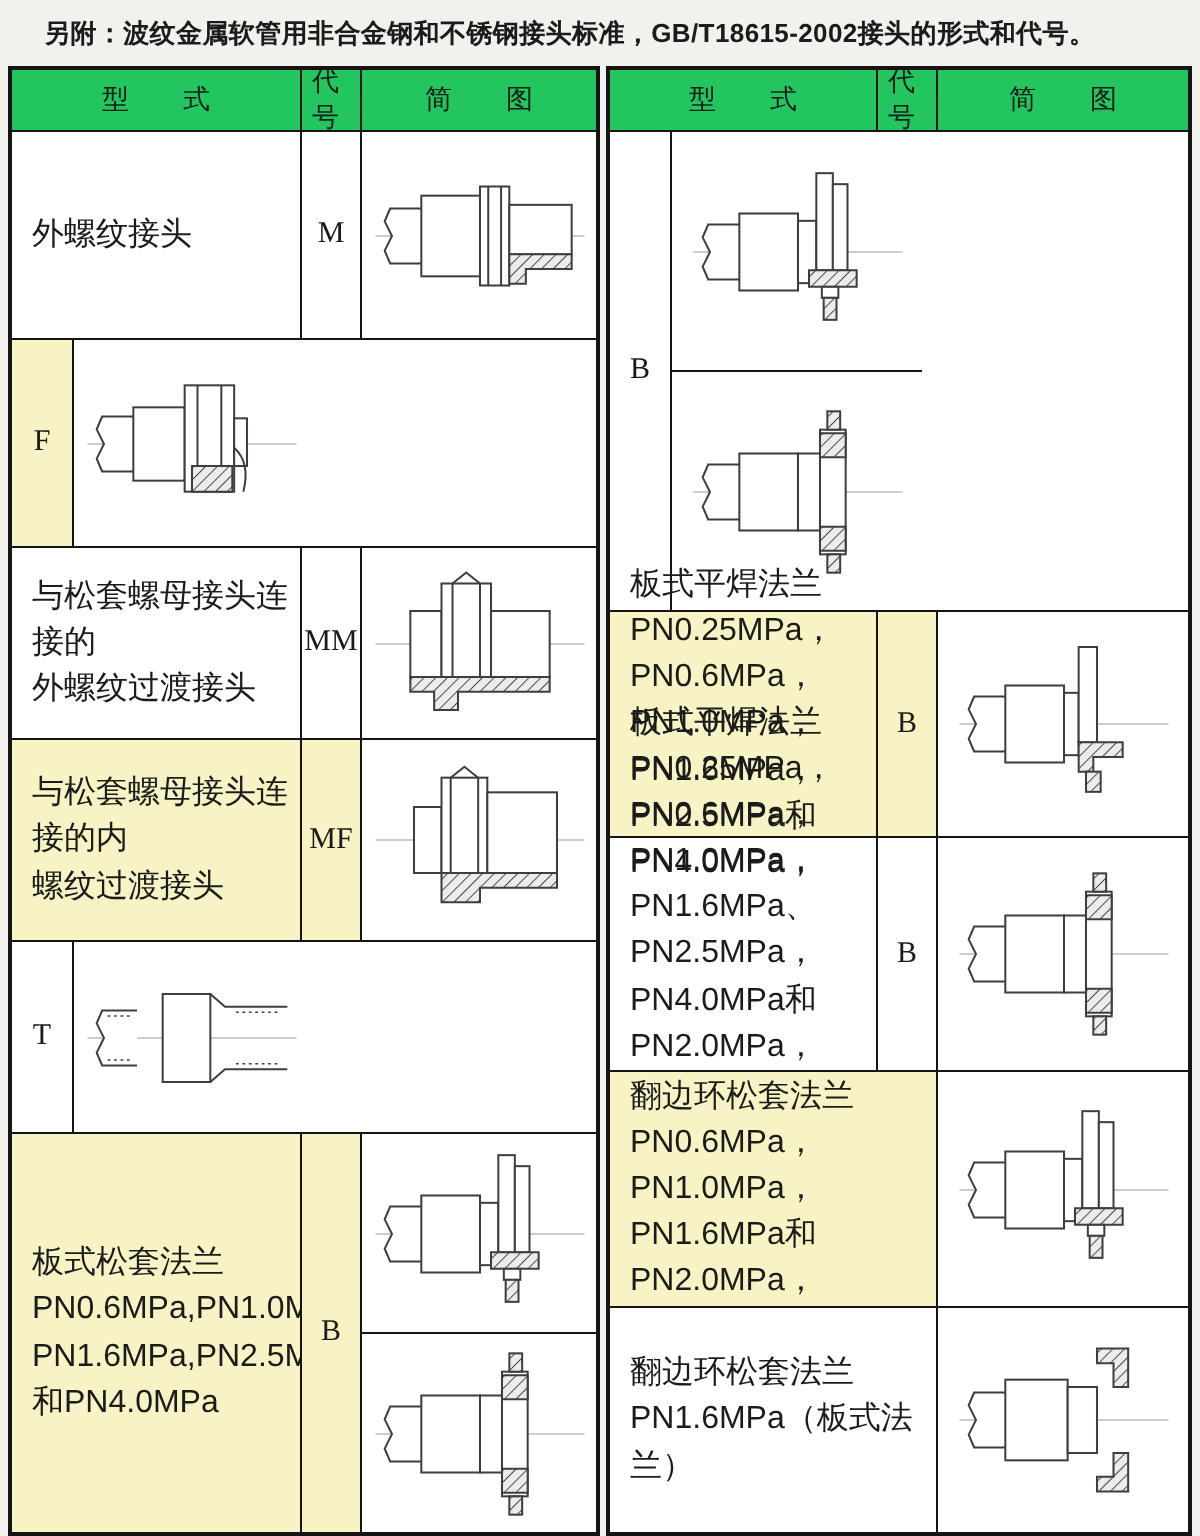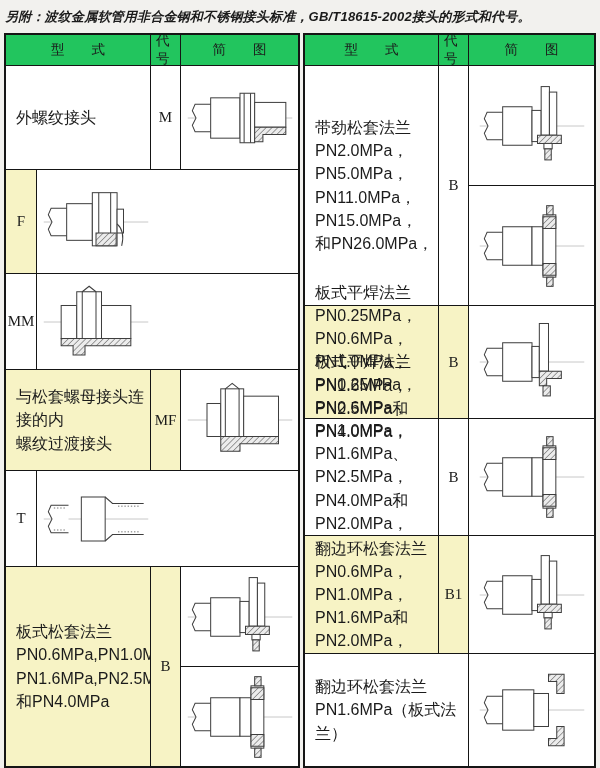--- a/index.html
+++ b/index.html
@@ -3,24 +3,23 @@
 <meta charset="utf-8">
 <style>
   html,body { margin:0; padding:0; }
   body {
     width:600px; height:768px; overflow:hidden;
     background:#f2f1ee;
     font-family:"Liberation Sans", sans-serif;
     color:#1b1b1b;
   }
   .title {
-    padding:8px 6px 0 5px;
+    padding:8px 6px 0 22px;
     font-size:13px; font-weight:bold; letter-spacing:.2px;
     white-space:nowrap;
-    font-style:italic;
   }
   .tables { display:flex; gap:3px; margin:7px 0 0 4px; }
   .table { background:#fff; border:2px solid #151515; box-sizing:border-box; }
   .table-left  { width:296px; }
   .table-right { width:293px; }
   .trow { display:flex; box-sizing:border-box; }
   .trow + .trow { border-top:1px solid #151515; }
   .cell { box-sizing:border-box; min-width:0; }
   .cell + .cell { border-left:1px solid #151515; }
   .type {
@@ -109,20 +108,22 @@
                   <rect x="83" y="34" width="7" height="26" fill="#fff"></rect>
                   <path d="M60,60 h22 v14 h-22 z" fill="url(#h1)"></path>
                   <path d="M83,50 q9,8 5,24"></path>
                 </g>
               </svg></div>
       </div>
         </div>
     </div>
 
     <div class="trow" style="height:96px">
+      <div class="cell type">与松套螺母接头连接的
+外螺纹过渡接头</div>
       <div class="cell code">MM</div>
       <div class="cell diagcol">
           <div class="dcell">
         <div class="diagram"><svg viewBox="0 0 120 96" width="100%" height="100%" preserveAspectRatio="xMidYMid meet">
                 <defs>
                   <pattern id="h2" width="4.5" height="4.5" patternUnits="userSpaceOnUse" patternTransform="rotate(45)">
                     <rect width="4.5" height="4.5" fill="#ececec"></rect>
                     <line x1="0" y1="0" x2="0" y2="4.5" stroke="#4a4a4a" stroke-width="1.1"></line>
                   </pattern>
                 </defs>
@@ -249,24 +250,20 @@
   </div>
 
   <div class="table table-right">
     <div class="trow head" style="height:30px">
       <div class="cell type">型　　式</div>
       <div class="cell code">代号</div>
       <div class="cell diagcol">简　　图</div>
     </div>
 
     <div class="trow" style="height:240px">
-      <div class="cell type">带劲松套法兰
-PN2.0MPa，PN5.0MPa，
-PN11.0MPa，PN15.0MPa，
-和PN26.0MPa，</div>
       <div class="cell code">B</div>
       <div class="cell diagcol">
         <div class="dcell">
           <div class="diagram"><svg viewBox="0 0 120 96" width="100%" height="100%" preserveAspectRatio="xMidYMid meet">
                 <defs>
                   <pattern id="h7" width="4.5" height="4.5" patternUnits="userSpaceOnUse" patternTransform="rotate(45)">
                     <rect width="4.5" height="4.5" fill="#ececec"></rect>
                     <line x1="0" y1="0" x2="0" y2="4.5" stroke="#4a4a4a" stroke-width="1.1"></line>
                   </pattern>
                 </defs>
@@ -366,21 +363,20 @@
                 </g>
               </svg></div>
       </div>
         </div>
     </div>
 
     <div class="trow hl" style="height:118px">
       <div class="cell type">翻边环松套法兰
 PN0.6MPa，PN1.0MPa，
 PN1.6MPa和PN2.0MPa，</div>
-      <div class="cell code">B1</div>
       <div class="cell diagcol">
           <div class="dcell">
         <div class="diagram"><svg viewBox="0 0 120 96" width="100%" height="100%" preserveAspectRatio="xMidYMid meet">
                 <defs>
                   <pattern id="h11" width="4.5" height="4.5" patternUnits="userSpaceOnUse" patternTransform="rotate(45)">
                     <rect width="4.5" height="4.5" fill="#ececec"></rect>
                     <line x1="0" y1="0" x2="0" y2="4.5" stroke="#4a4a4a" stroke-width="1.1"></line>
                   </pattern>
                 </defs>
                 <g stroke="#3e3e3e" stroke-width="1.1" fill="none">

